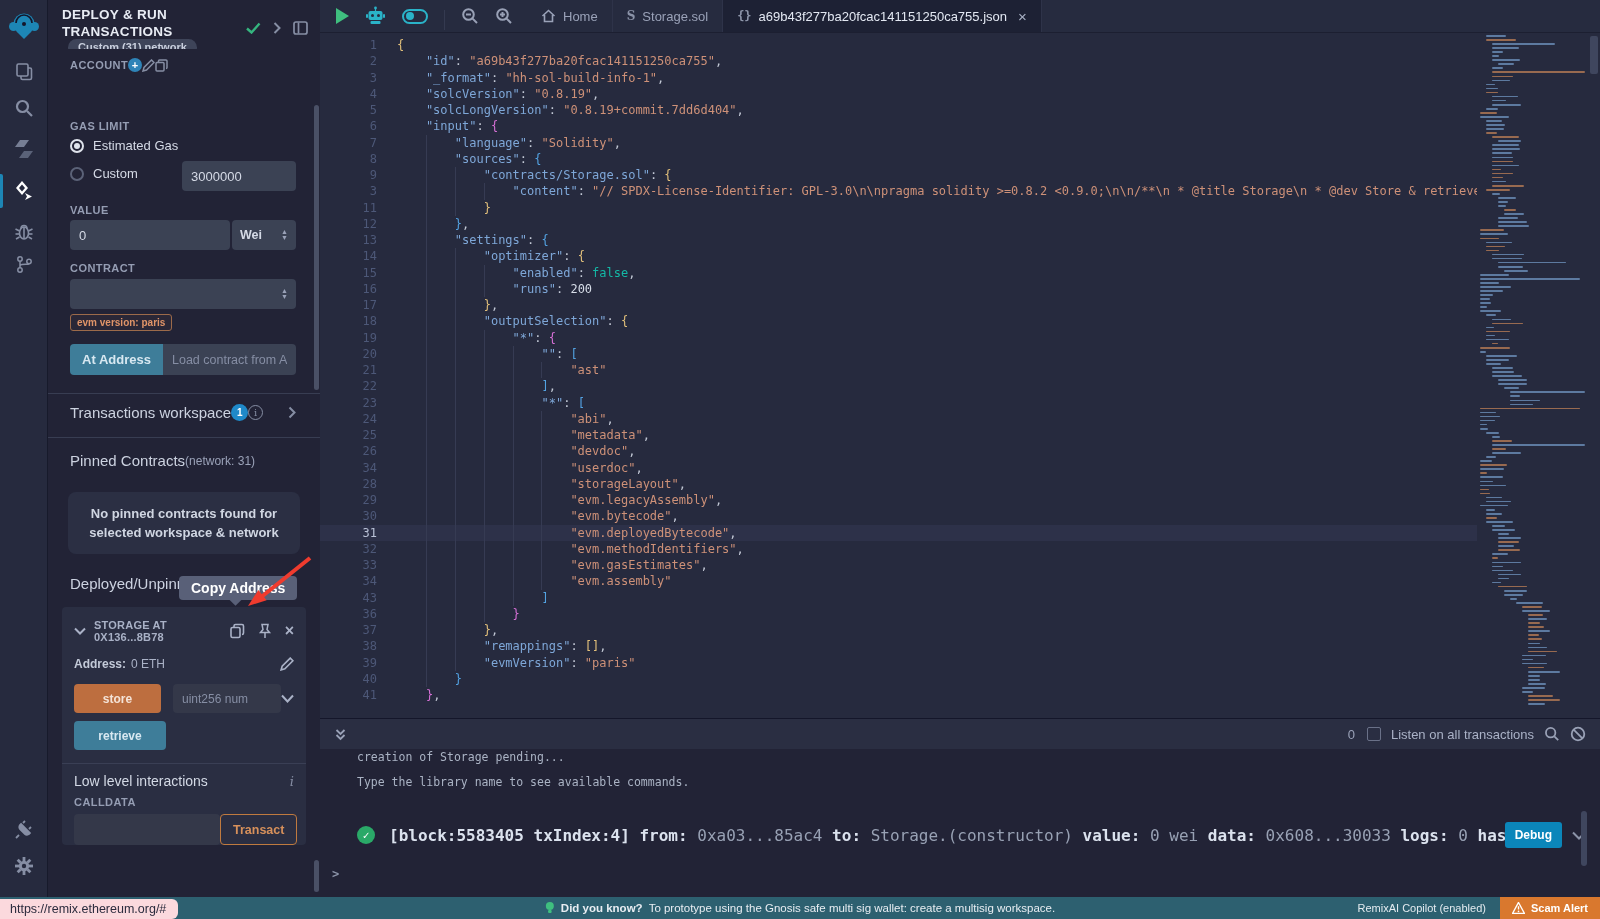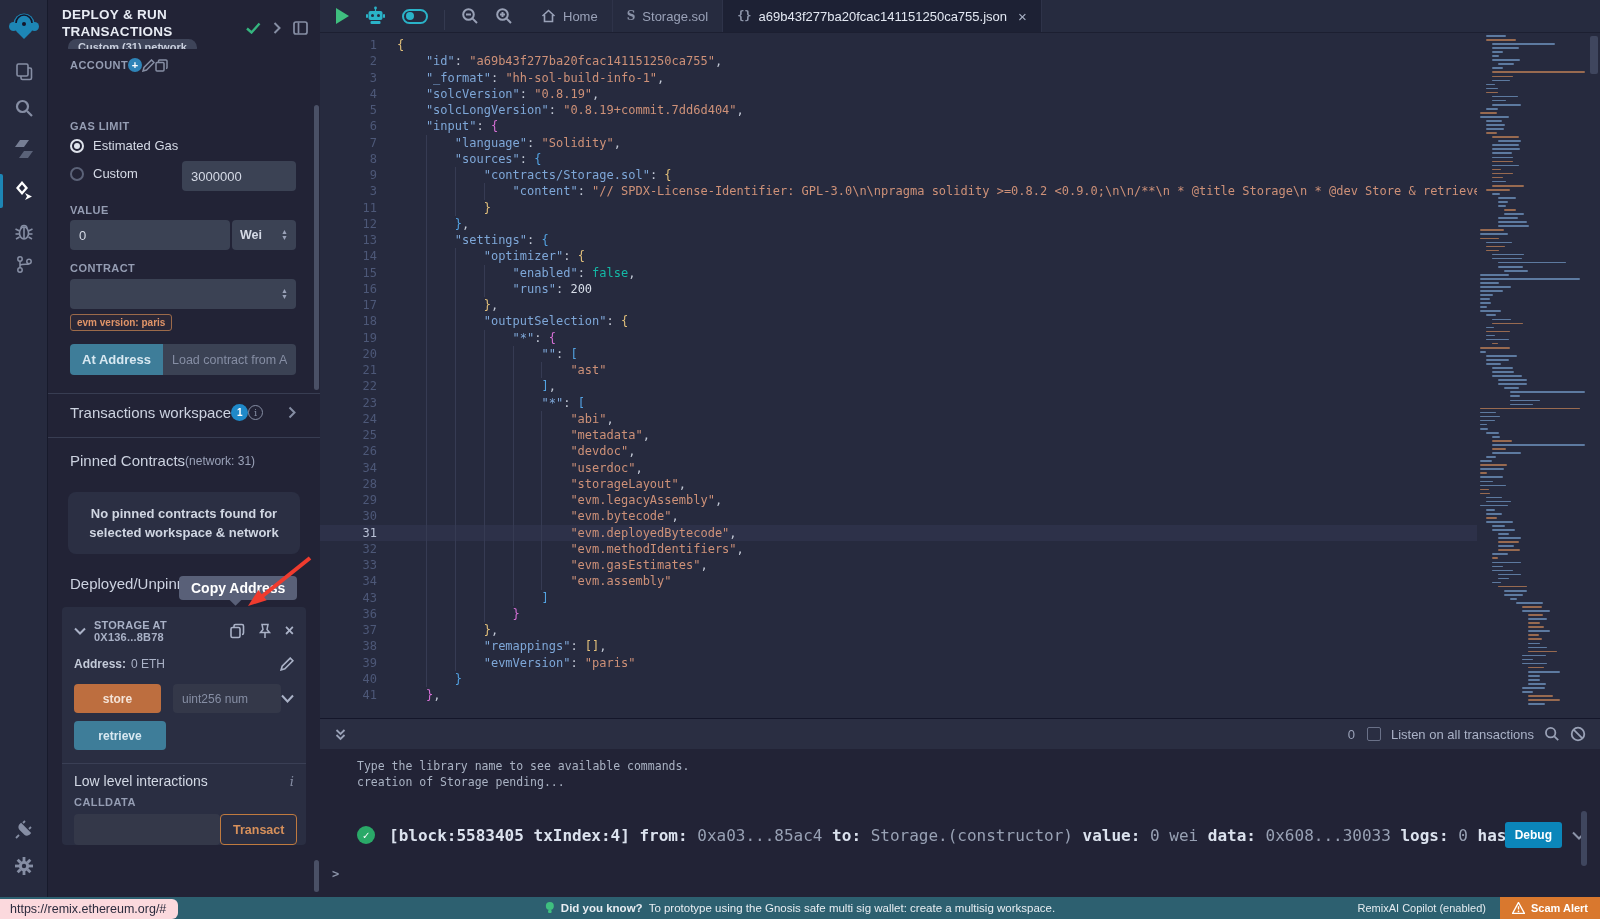--- a/index.html
+++ b/index.html
@@ -719,22 +719,22 @@
             </span>
           <span>
               <svg width="16" height="16" viewBox="0 0 16 16" fill="none" stroke="#99a1b6" stroke-width="1.8">
                 <circle cx="8" cy="8" r="6.3"></circle>
                 <line x1="3.6" y1="3.6" x2="12.4" y2="12.4"></line>
               </svg>
             </span>
         </div>
       </div>
       <div class="term-body">
+        <div class="tmsg">creation of Storage pending...</div>
         <div class="tmsg" style="padding-top:9px">Type the library name to see available commands.</div>
-        <div class="tmsg">creation of Storage pending...</div>
         <div class="tx-row">
           <span class="tx-check">✓</span>
           <span class="tx-text"><b>[block:5583405 txIndex:4]  </b><b>from: </b><span>0xa03...85ac4 </span><b>to: </b><span>Storage.(constructor) </span><b>value: </b><span>0 wei </span><b>data: </b><span>0x608...30033 </span><b>logs: </b><span>0 </span><b>hash: </b><span>0x76d...57ad9 </span></span>
           <button class="debug-btn">Debug</button>
           <span style="margin-left:10px">
               <svg width="14" height="9" viewBox="0 0 14 9" fill="none" stroke="#8b93a8" stroke-width="2">
                 <polyline points="1,1.5 7,7.5 13,1.5"></polyline>
               </svg>
             </span>
         </div>

